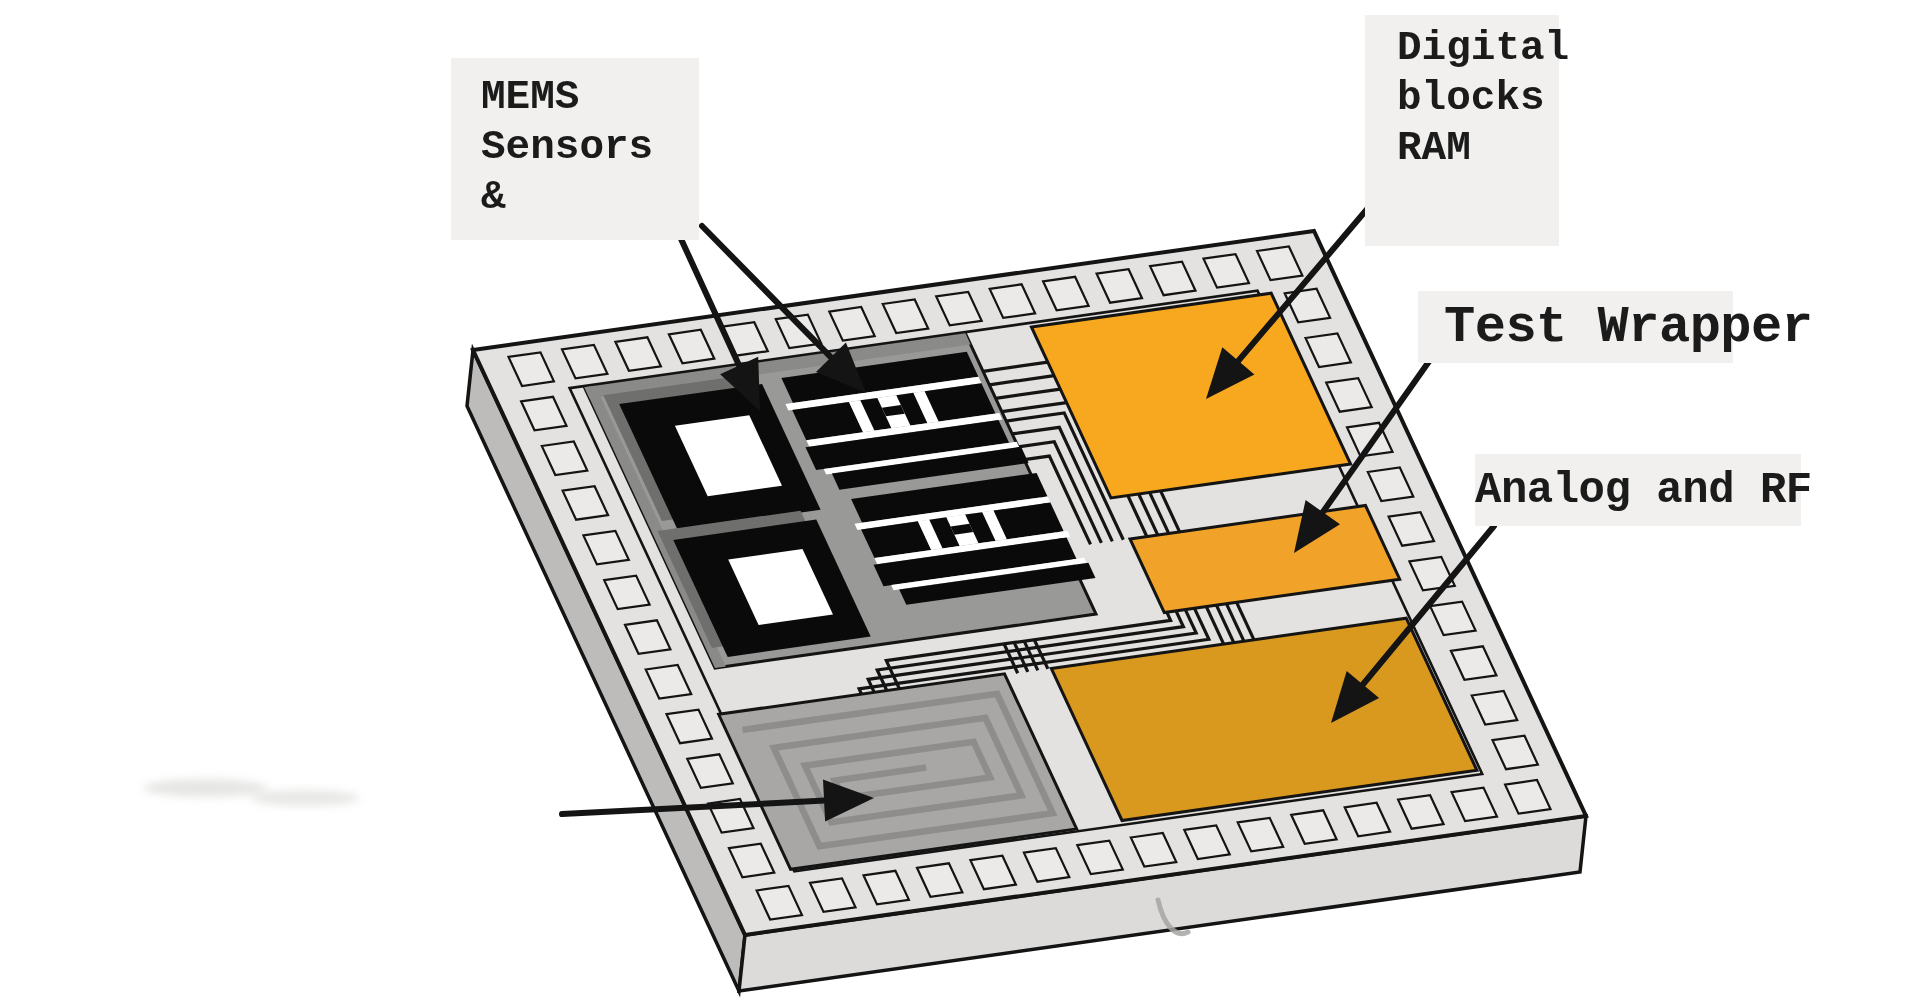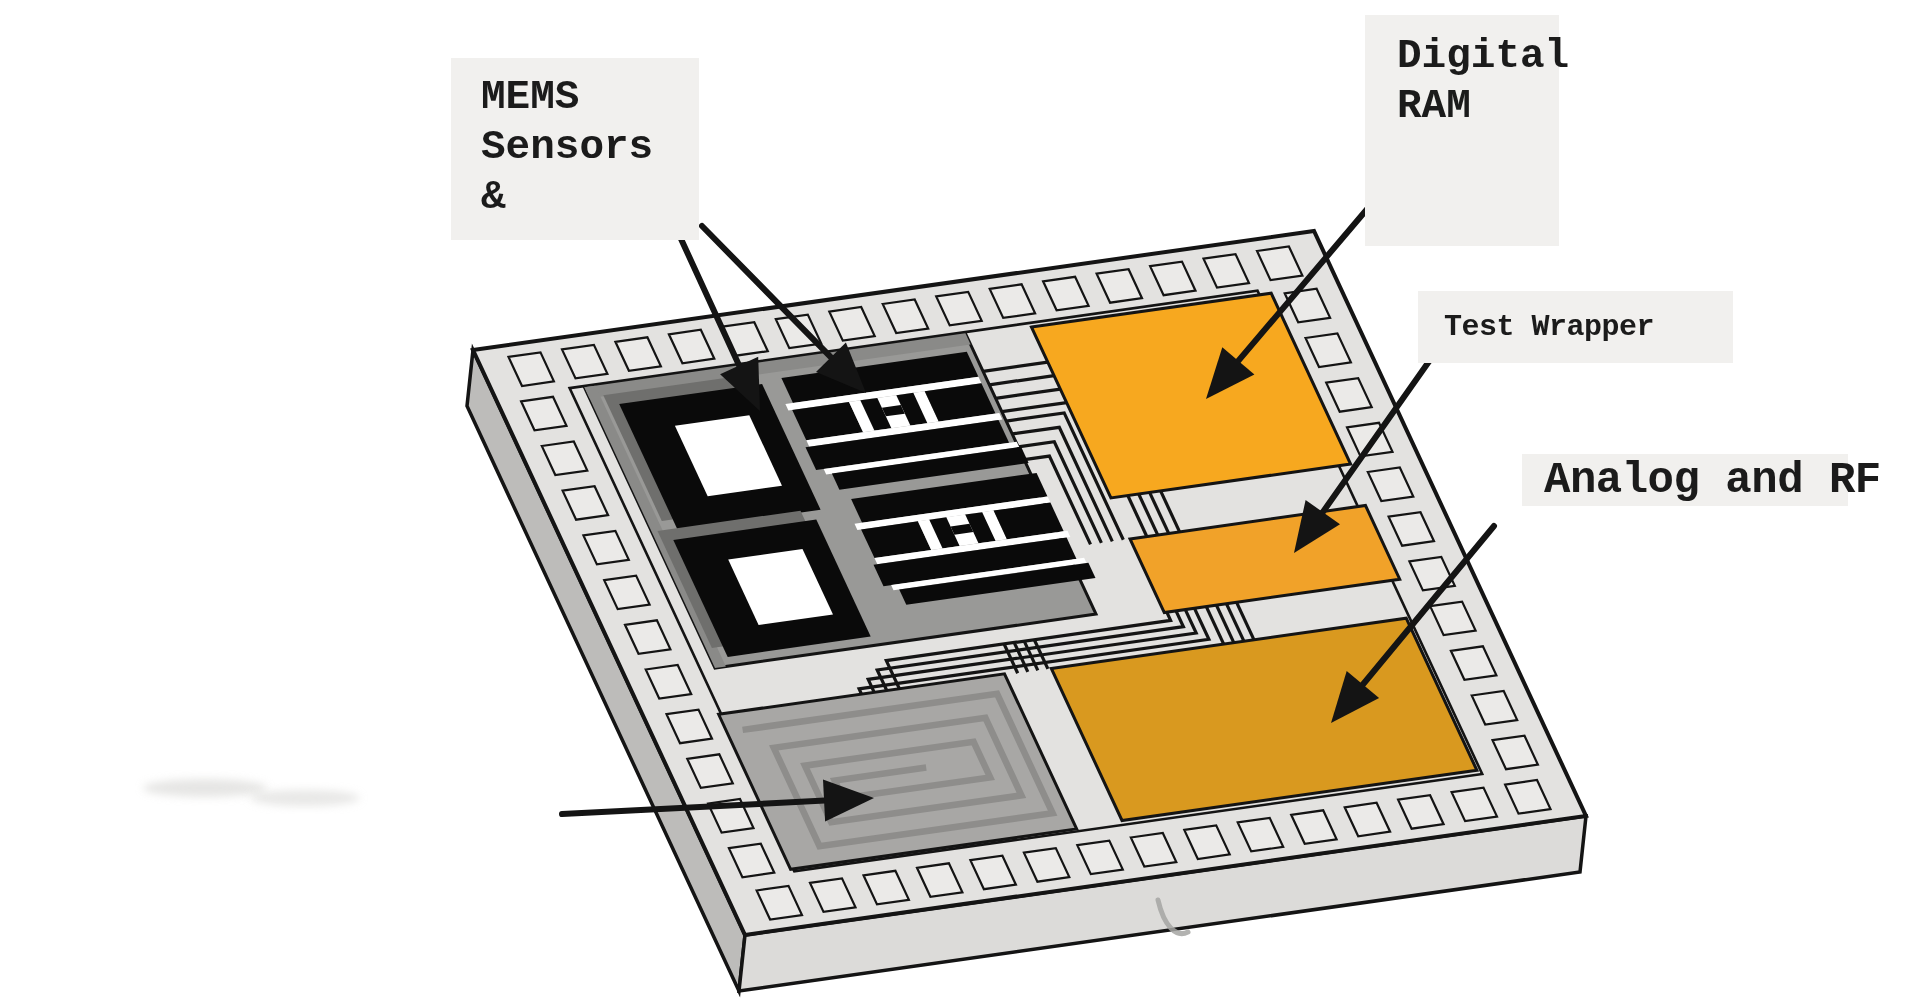--- a/index.html
+++ b/index.html
@@ -14,23 +14,23 @@
   .callout{
     position:absolute;
     background:var(--label-bg,#f1f0ee);
     color:var(--label-text,#1b1b1b);
     font-weight:700;
     box-sizing:border-box;
   }
   .callout.multi{display:flex;flex-direction:column;justify-content:flex-start;}
   .callout.single{display:flex;align-items:center;white-space:nowrap;}
   #label-mems{left:451px;top:58px;width:248px;height:182px;padding:14px 0 0 30px;font-size:41px;line-height:50px;}
-  #label-digital{left:1365px;top:15px;width:194px;height:231px;padding:16px 0 0 32px;font-size:41px;line-height:50px;}
-  #label-test{left:1418px;top:291px;width:315px;height:72px;padding-left:26px;font-size:30px;letter-spacing:-0.5px;}
-  #label-analog{left:1475px;top:454px;width:326px;height:52px;padding-left:22px;font-size:44px;letter-spacing:-0.5px;margin-left:47px;}
+  #label-digital{left:1365px;top:15px;width:194px;height:231px;padding:8px 0 0 32px;font-size:41px;line-height:50px;}
+  #label-test{left:1418px;top:291px;width:315px;height:72px;padding-left:26px;font-size:52px;letter-spacing:-0.5px;}
+  #label-analog{left:1475px;top:454px;width:326px;height:72px;font-size:44px;letter-spacing:-0.5px;}
 </style>
 </head>
 <body>
 
 <div class="stage" style="--bg: #ffffff; --label-bg: #f1f0ee; --label-text: #1b1b1b;">
 
   <svg id="chip-svg" width="1920" height="1004" viewBox="0 0 1920 1004">
       <defs>
         <filter id="soft" x="-50%" y="-50%" width="200%" height="200%">
           <feGaussianBlur stdDeviation="4"></feGaussianBlur>
@@ -171,19 +171,20 @@
       <polygon points="874.0,798.0 825.1,821.5 823.0,779.6" fill="#141414"></polygon>
     </svg>
 
   <div class="callout multi" id="label-mems">
     <div>MEMS</div>
     <div>Sensors &amp;</div>
   </div>
 
   <div class="callout multi" id="label-digital">
     <div>Digital</div>
+    <div>blocks</div>
     <div>RAM</div>
   </div>
 
   <div class="callout single" id="label-test">Test Wrapper</div>
 
   <div class="callout single" id="label-analog">Analog and RF</div>
 </div>
 
 </body></html>

